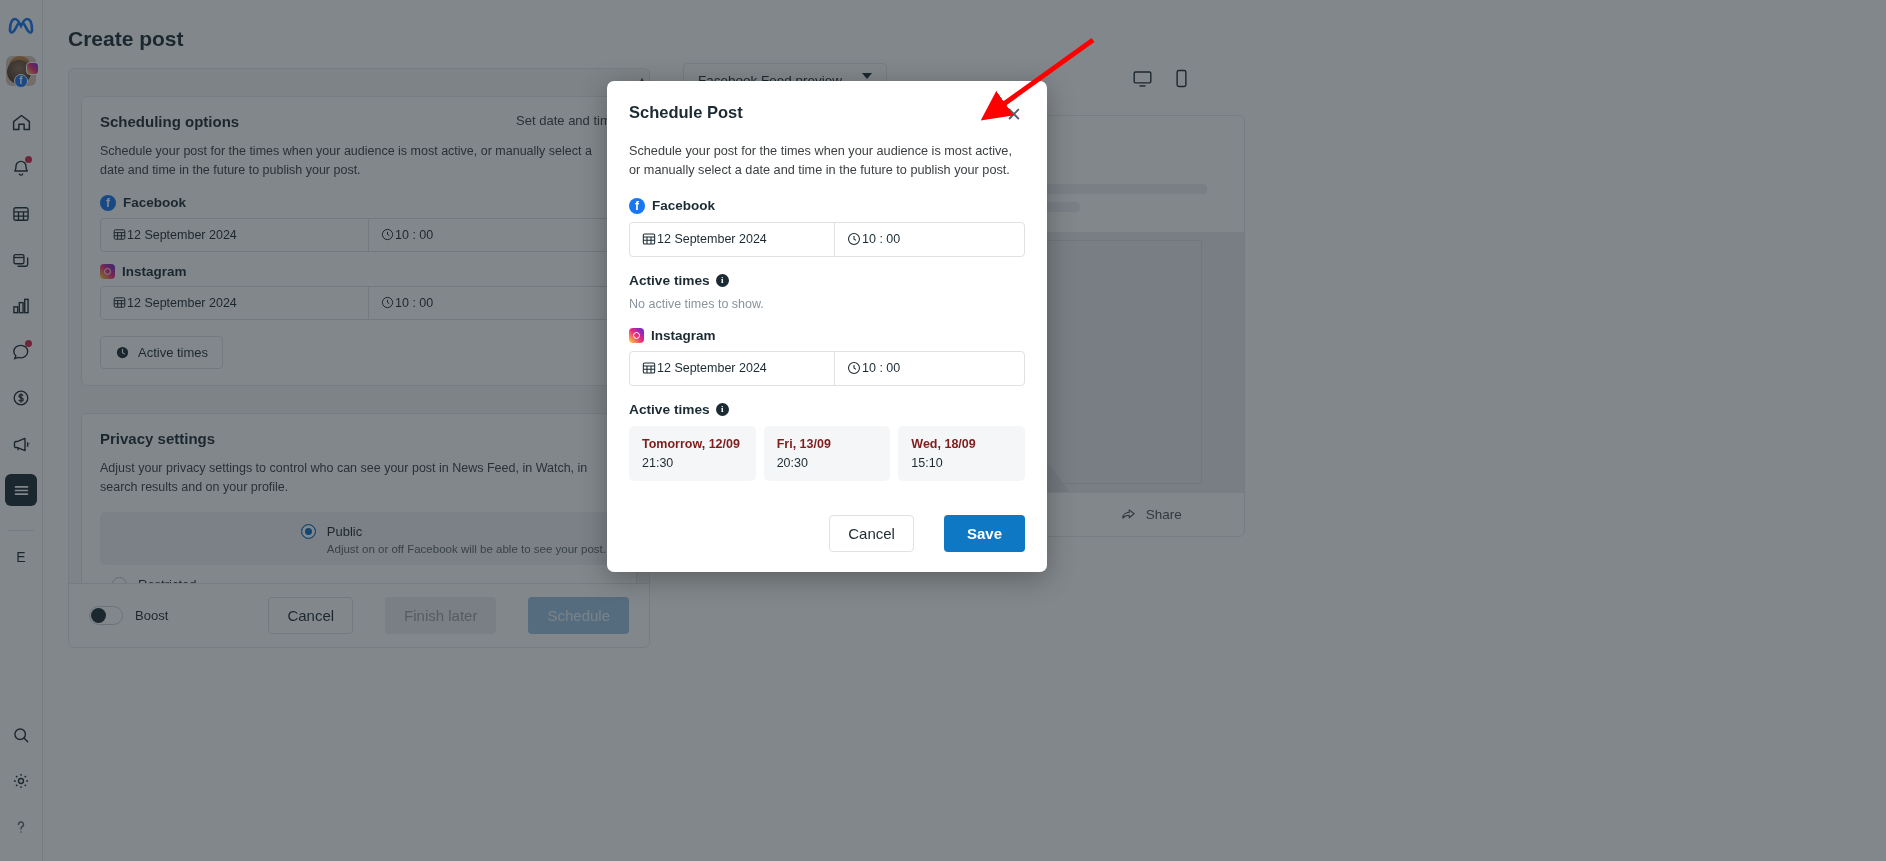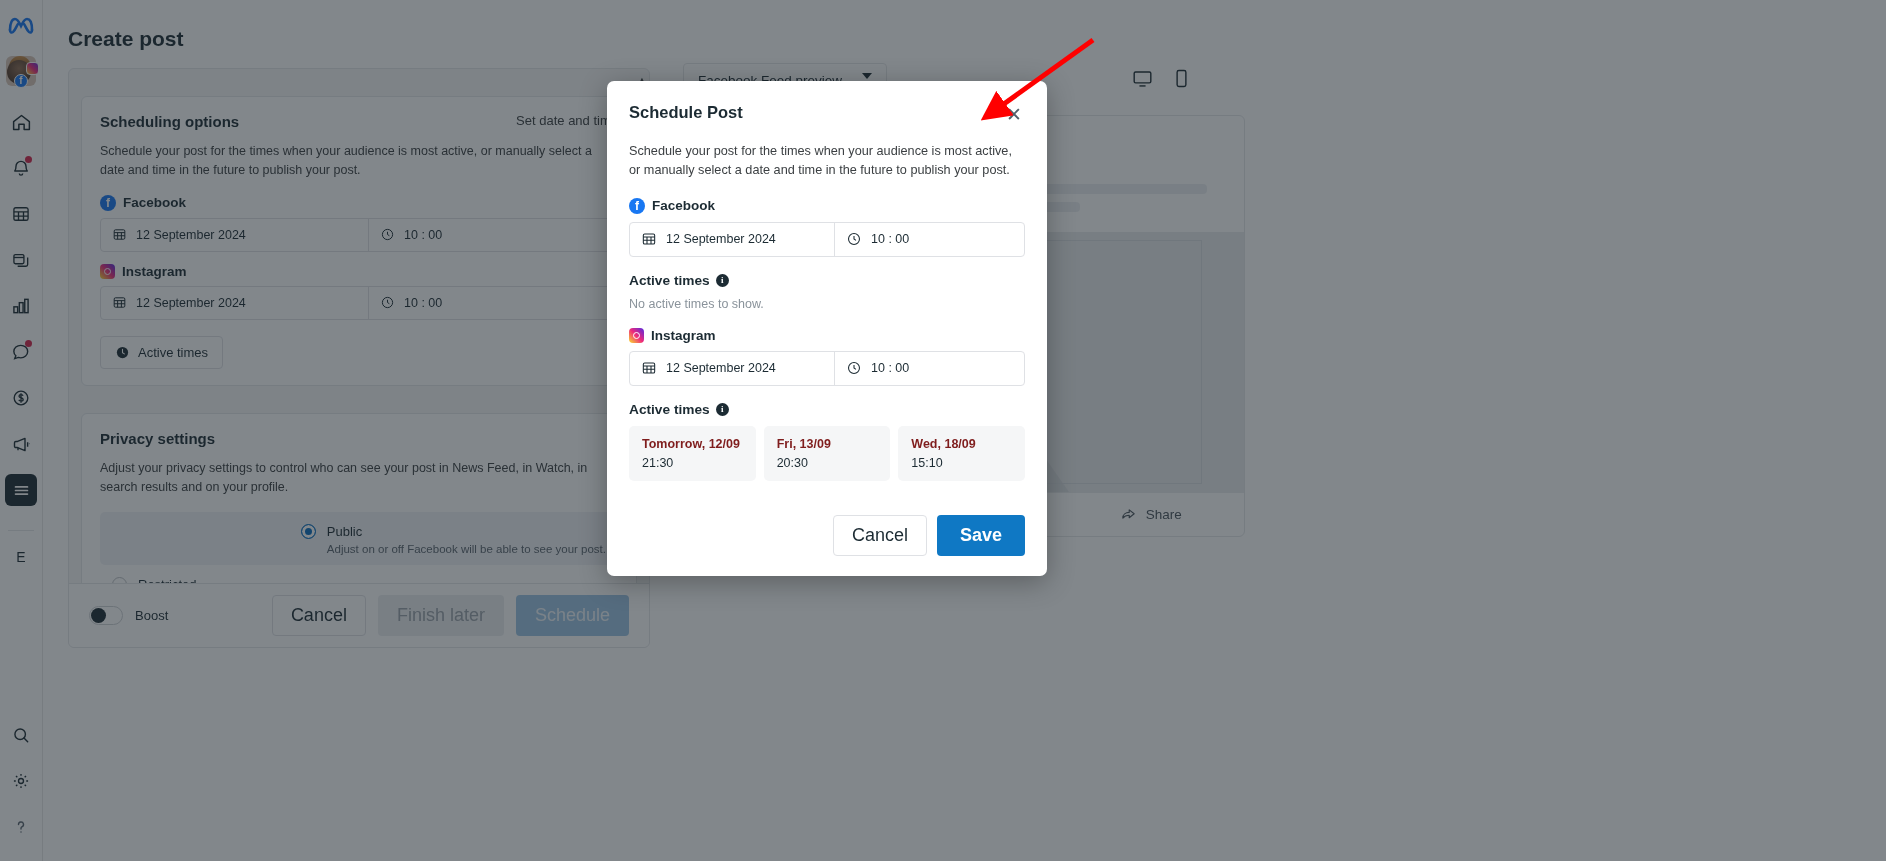--- a/index.html
+++ b/index.html
@@ -110,21 +110,21 @@
     width: 15px; height: 15px; border-radius: 4px;
     background: linear-gradient(45deg,#f9ce34 5%,#ee2a7b 50%,#6228d7 95%);
     display: flex; align-items: center; justify-content: center;
   }
   .ig-square .inner { width: 7px; height: 7px; border: 1.4px solid #fff; border-radius: 50%; }
   .dt-row {
     display: flex; border: 1px solid #dfe1e5; border-radius: 4px; overflow: hidden;
     background: #fff; height: 34px; max-width: 545px;
   }
   .dt-cell {
-    display: flex; align-items: center; gap: 9px; padding: 0 11px;
+    display: flex; align-items: center; padding: 0 11px;
     font-size: 12.5px; color: #1c2b33;
   }
   .dt-cell.date { flex: 0 0 268px; border-right: 1px solid #dfe1e5; }
   .dt-cell.time { flex: 1; }
   .btn-outline {
     display: inline-flex; align-items: center; gap: 8px;
     border: 1px solid #dfe1e5; background: #fff; border-radius: 4px;
     padding: 8px 14px; font-size: 13px; color: #1c2b33; cursor: pointer;
     margin-top: 16px;
   }
@@ -146,21 +146,21 @@
   .toggle {
     width: 34px; height: 19px; border-radius: 10px;
     border: 1px solid #cfd2d6; background: #fff; position: relative;
   }
   .toggle .knob {
     position: absolute; left: 1px; top: 1px; width: 15px; height: 15px;
     border-radius: 50%; background: #1c2b33;
   }
   .boost-label { font-size: 13px; color: #1c2b33; }
   .footer-spacer { flex: 1; }
-  .btn { border-radius: 4px; font-size: 18px; padding: 9px 18px; cursor: pointer; border: 1px solid transparent; }
+  .btn { border-radius: 4px; font-size: 15px; padding: 9px 18px; cursor: pointer; border: 1px solid transparent; margin-left: 20px; }
   .btn-cancel { background: #fff; border-color: #dfe1e5; color: #1c2b33; }
   .btn-later { background: #ebedf0; color: #9aa2aa; }
   .btn-schedule { background: #9cc4e4; color: #eef4fa; }
 
   .composer-scrollbar {
     position: absolute; right: 1px; top: 22px; bottom: 88px; width: 12px;
     display: flex; flex-direction: column; align-items: center;
   }
   .composer-scrollbar .track { flex: 1; width: 5px; background: #f0f1f3; border-radius: 3px; position: relative; }
   .composer-scrollbar .thumb { position: absolute; left: 0; top: 8%; width: 5px; height: 62%; background: #c3c6ca; border-radius: 3px; }

